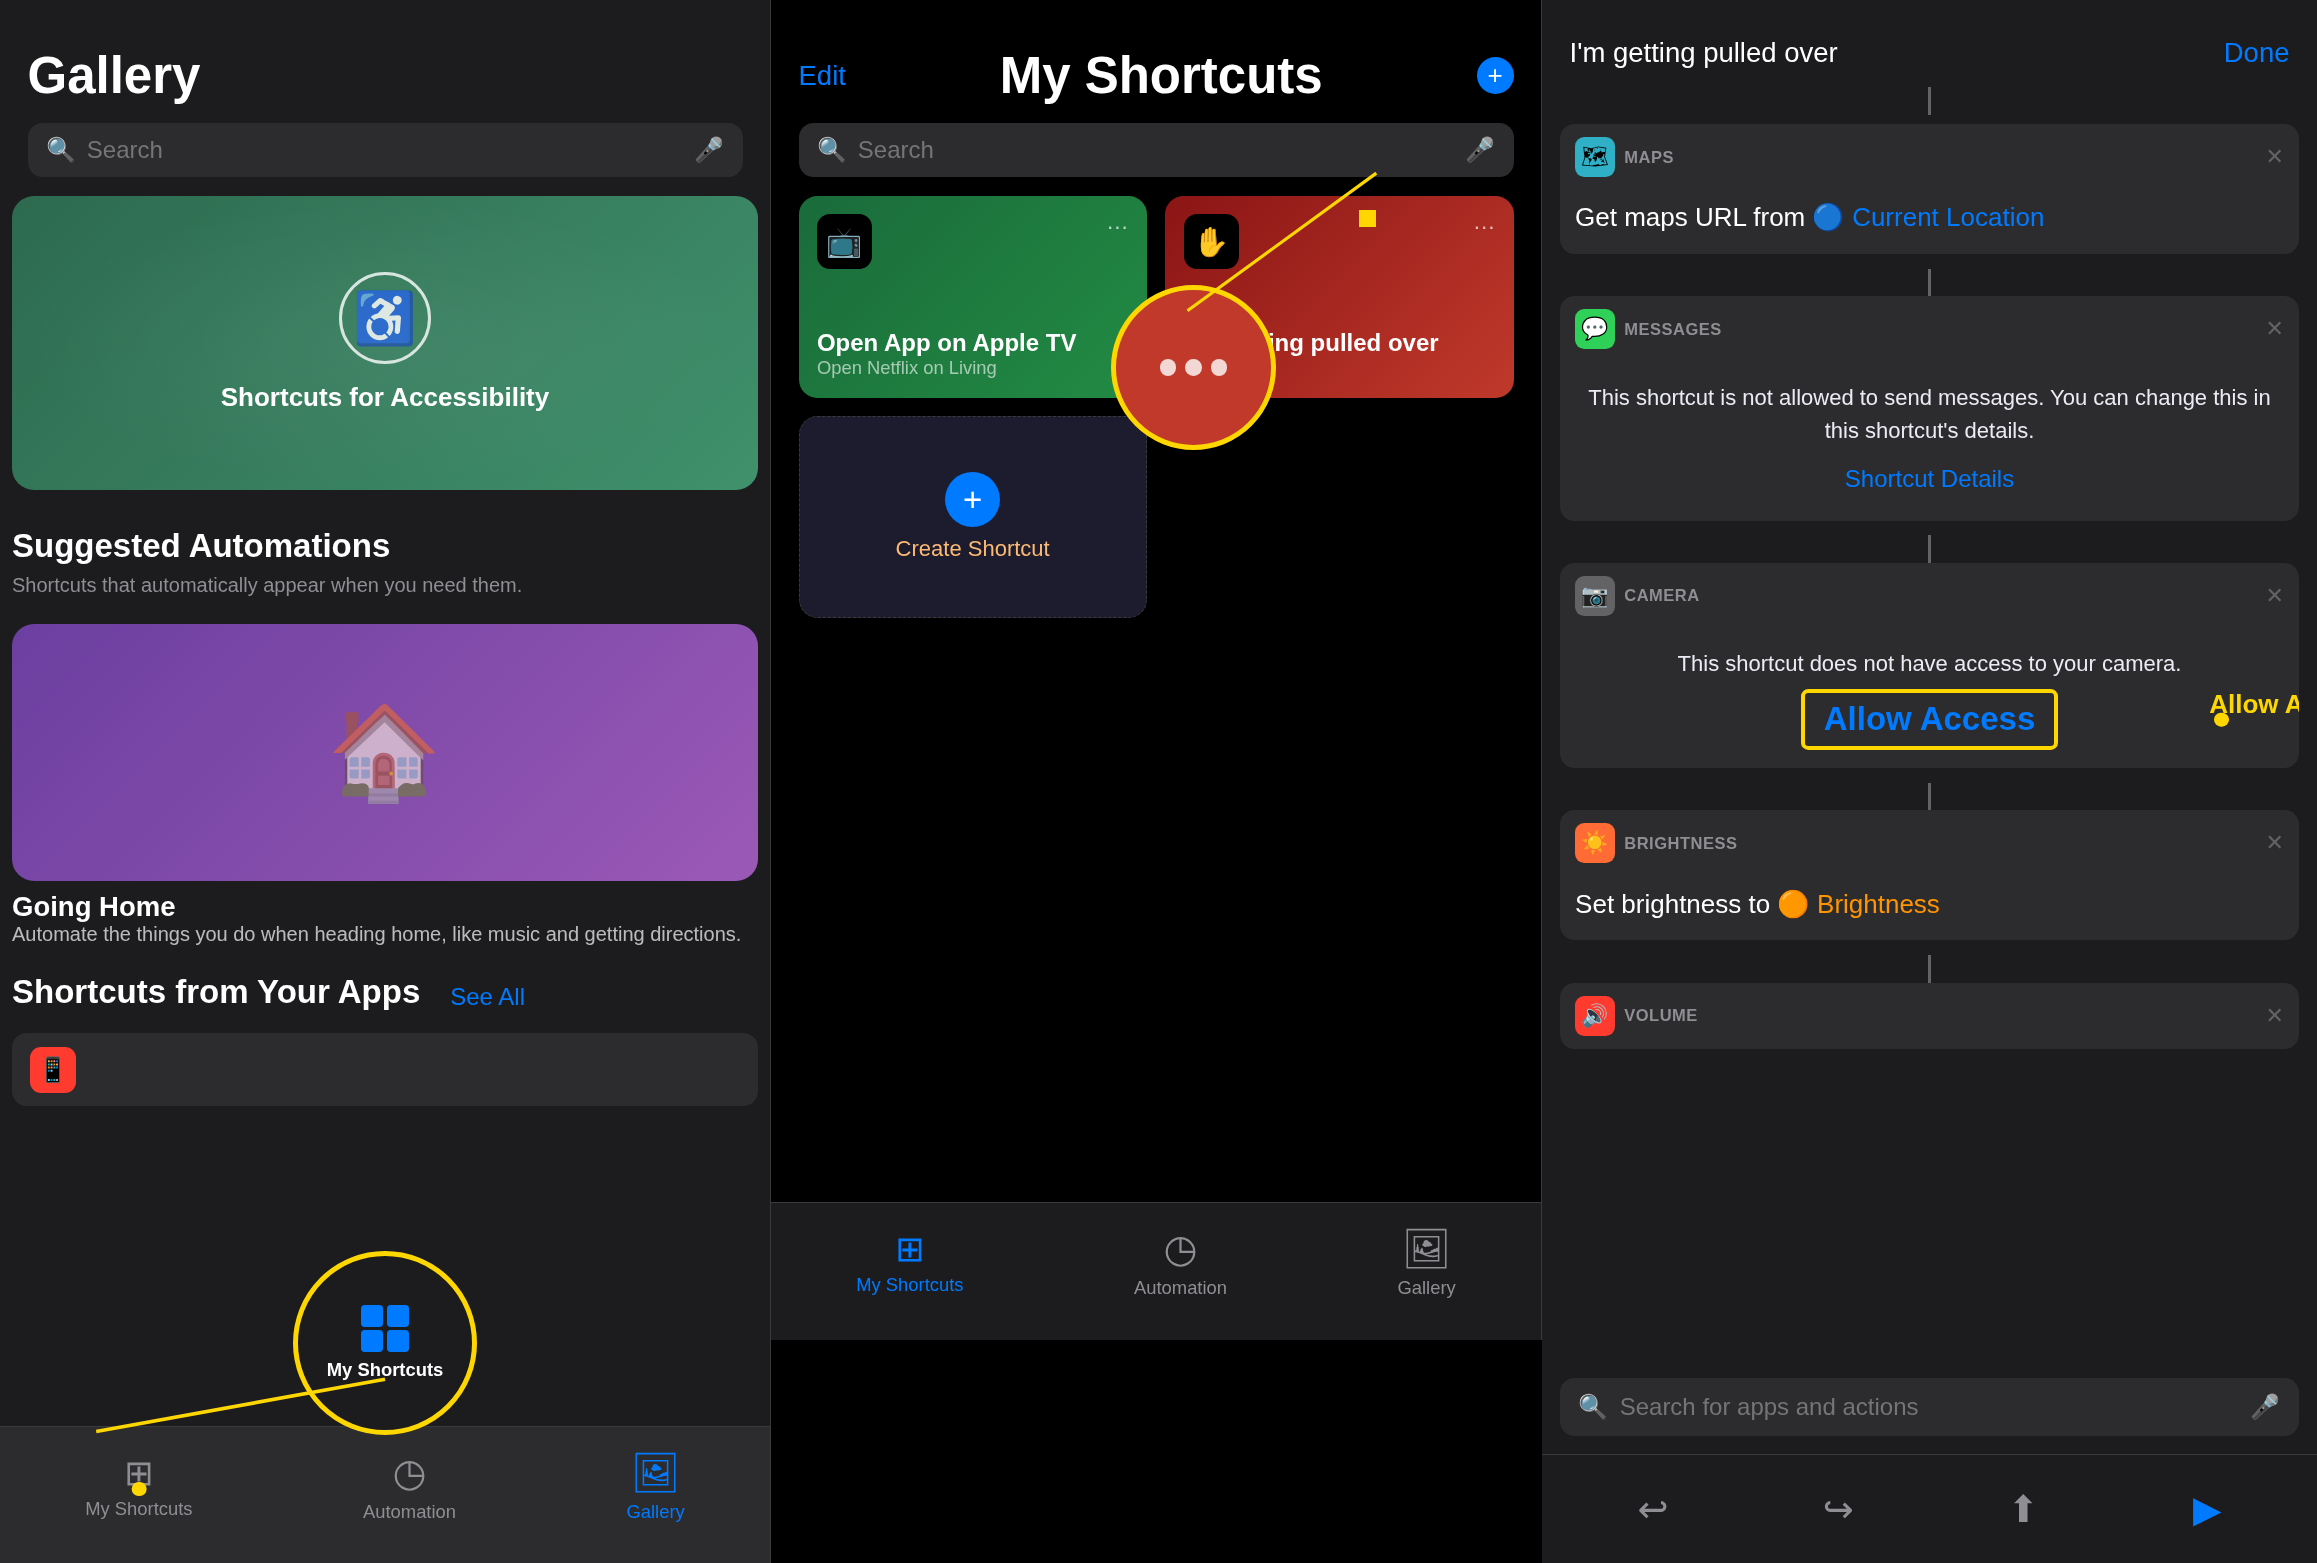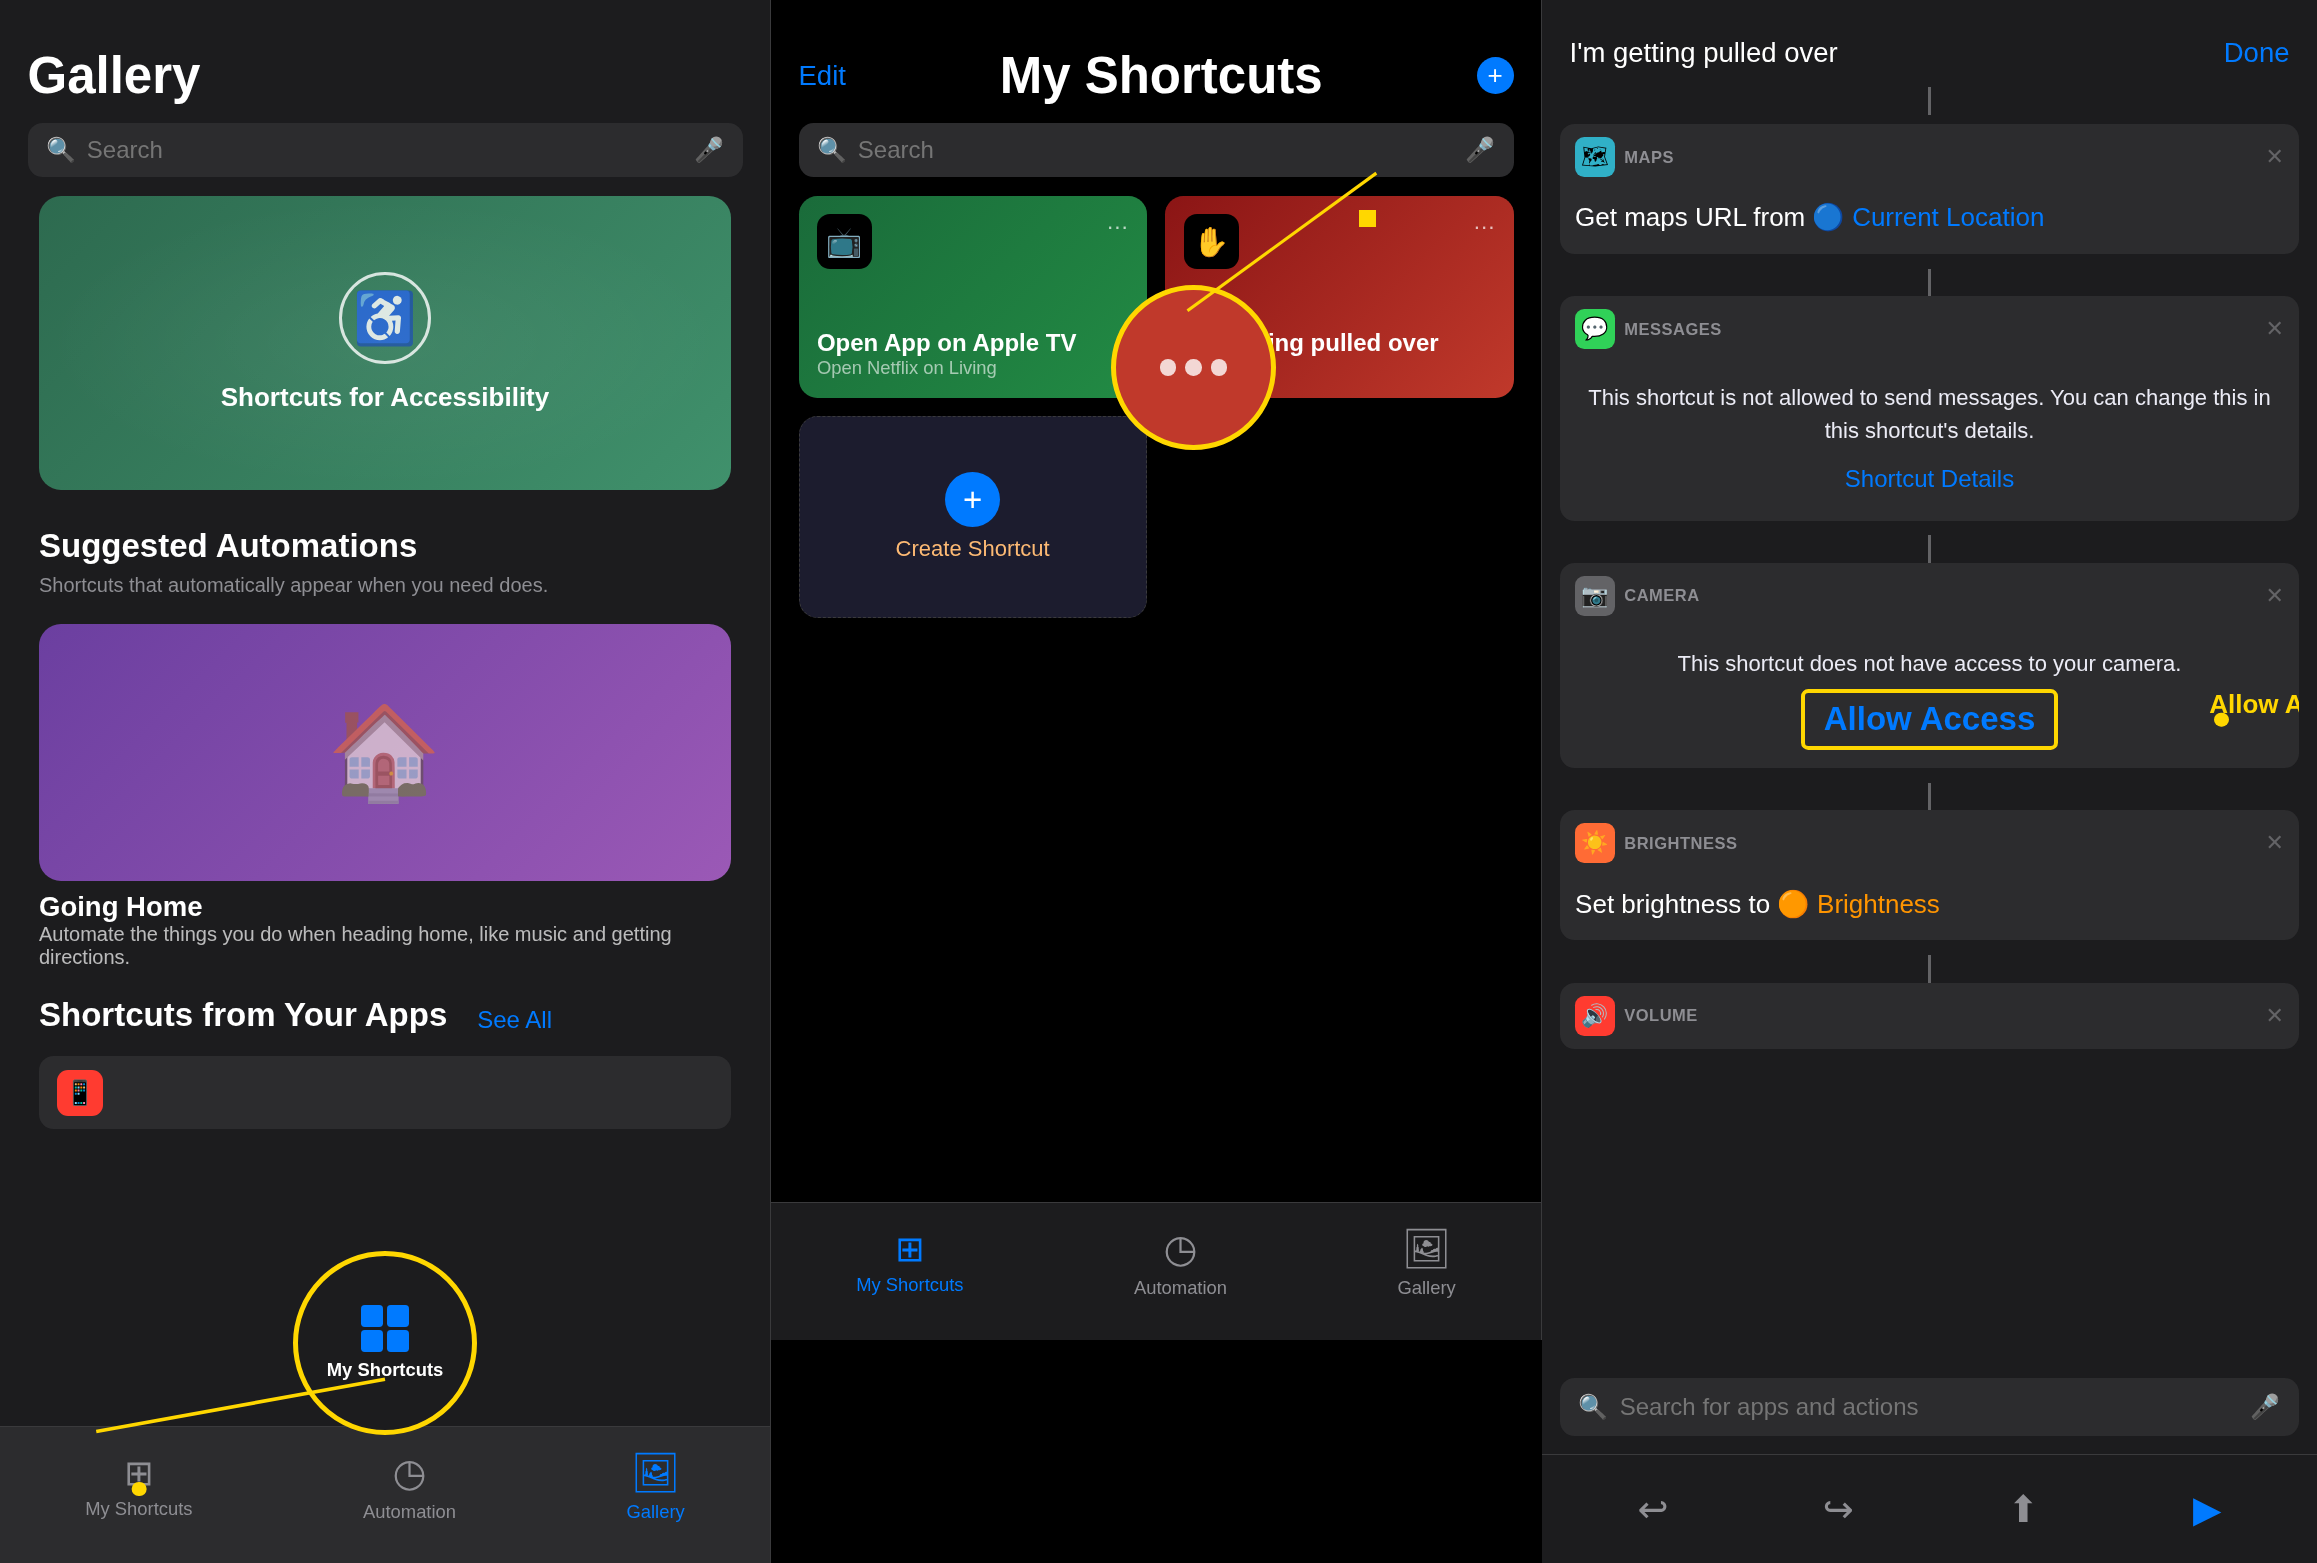--- a/index.html
+++ b/index.html
@@ -125,21 +125,21 @@
     .tab-label.active {
       color: #007aff;
     }
 
     .tab-icon.active {
       color: #007aff;
     }
 
     
     .gallery-content {
-      padding: 0 39px;
+      padding: 0 12px;
       flex: 1;
       overflow: hidden;
     }
 
     .gallery-feature-card {
       width: 100%;
       height: 294px;
       background: linear-gradient(135deg, #2d6a4f, #40916c);
       border-radius: 22px;
       display: flex;
@@ -603,21 +603,21 @@
 
     <div class="gallery-feature-card">
       <div class="accessibility-icon">
         <span class="accessibility-inner">♿</span>
       </div>
       <span class="feature-card-title">Shortcuts for Accessibility</span>
     </div>
 
     <div>
       <div class="section-title">Suggested Automations</div>
-      <div class="section-subtitle">Shortcuts that automatically appear when you need does.</div>
+      <div class="section-subtitle">Shortcuts that automatically appear when you need them.</div>
       <div class="suggested-card">
         <span class="house-icon">🏠</span>
       </div>
       <div class="going-home-title">Going Home</div>
       <div class="going-home-desc">Automate the things you do when heading home, like music and getting directions.</div>
     </div>
 
     <div style="margin-top: 27.5px;">
       <div class="section-header">
         <span class="section-title">Shortcuts from Your Apps</span>

